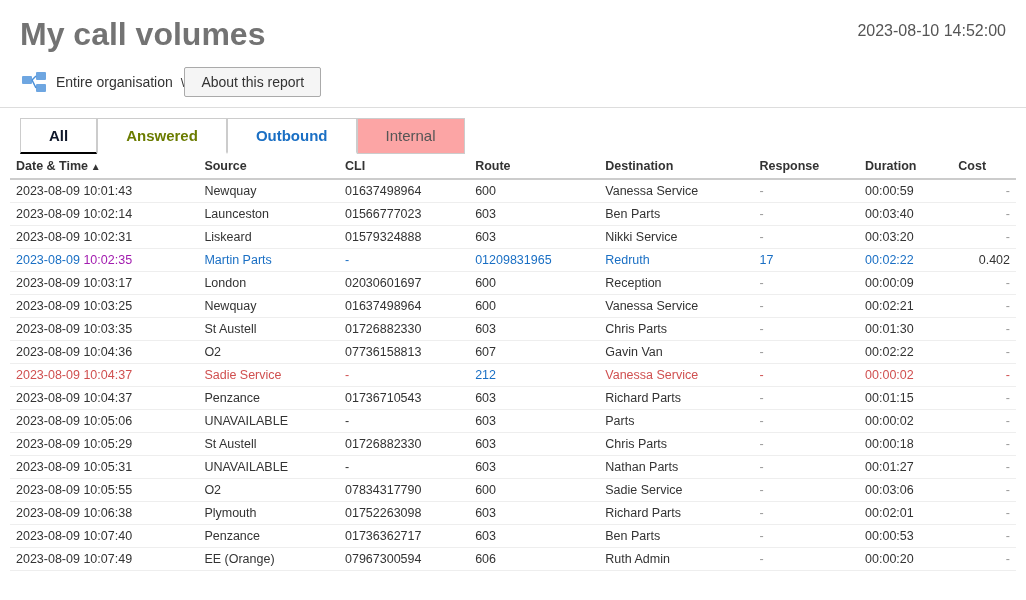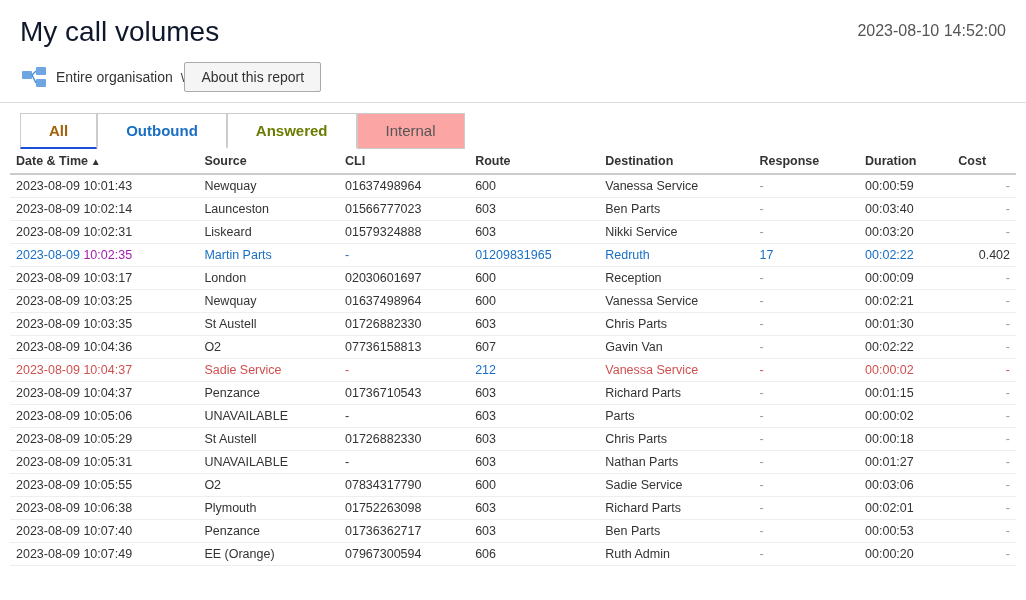--- a/index.html
+++ b/index.html
@@ -9,23 +9,23 @@
       background: #fff;
       color: #333;
     }
     #header {
       display: flex;
       justify-content: space-between;
       align-items: flex-start;
       padding: 16px 20px 8px 20px;
     }
     #title {
-      font-size: 28px;
-      font-weight: normal;
-      color: #0f172a;
+      font-size: 32px;
+      font-weight: bold;
+      color: #737373;
     }
     #datetime {
       font-size: 16px;
       color: #555;
       margin-top: 6px;
     }
     #subheader {
       display: flex;
       align-items: center;
       padding: 6px 20px 10px 20px;
@@ -61,22 +61,22 @@
     .tab {
       padding: 8px 28px;
       border: 1px solid #ccc;
       cursor: pointer;
       font-size: 15px;
       background: #fca5a5;
       color: #555;
     }
     .tab.active-all {
       background: #fff;
-      border-bottom: 2px solid #1d4ed8;
-      color: #a16207;
+      border-bottom: 2px solid #000000;
+      color: #0f172a;
       font-weight: bold;
       text-align: right;
     }
     .tab.active-outbound {
       background: #fff;
       color: #1a6fc4;
       font-weight: bold;
       border-bottom: 2px solid #fff;
     }
     .tab.active-answered {
@@ -144,22 +144,22 @@
       <line x1="12" y1="12" x2="16" y2="20" stroke="#4a90d9" stroke-width="1.5"></line>
     </svg>
     <span id="org-label">Entire organisation</span>
     <span>\</span>
   </div>
   <button id="about-btn">About this report</button>
 </div>
 
 <div id="tabs">
     <div class="tab active-all">All</div>
+    <div class="tab active-answered">Answered</div>
     <div class="tab active-outbound">Outbound</div>
-    <div class="tab active-answered">Answered</div>
     <div class="tab ">Internal</div>
   </div>
 
 <div id="table-container">
   <table>
     <thead>
       <tr>
         <th class="sort-asc">Date &amp; Time</th>
         <th>Source</th>
         <th>CLI</th>

